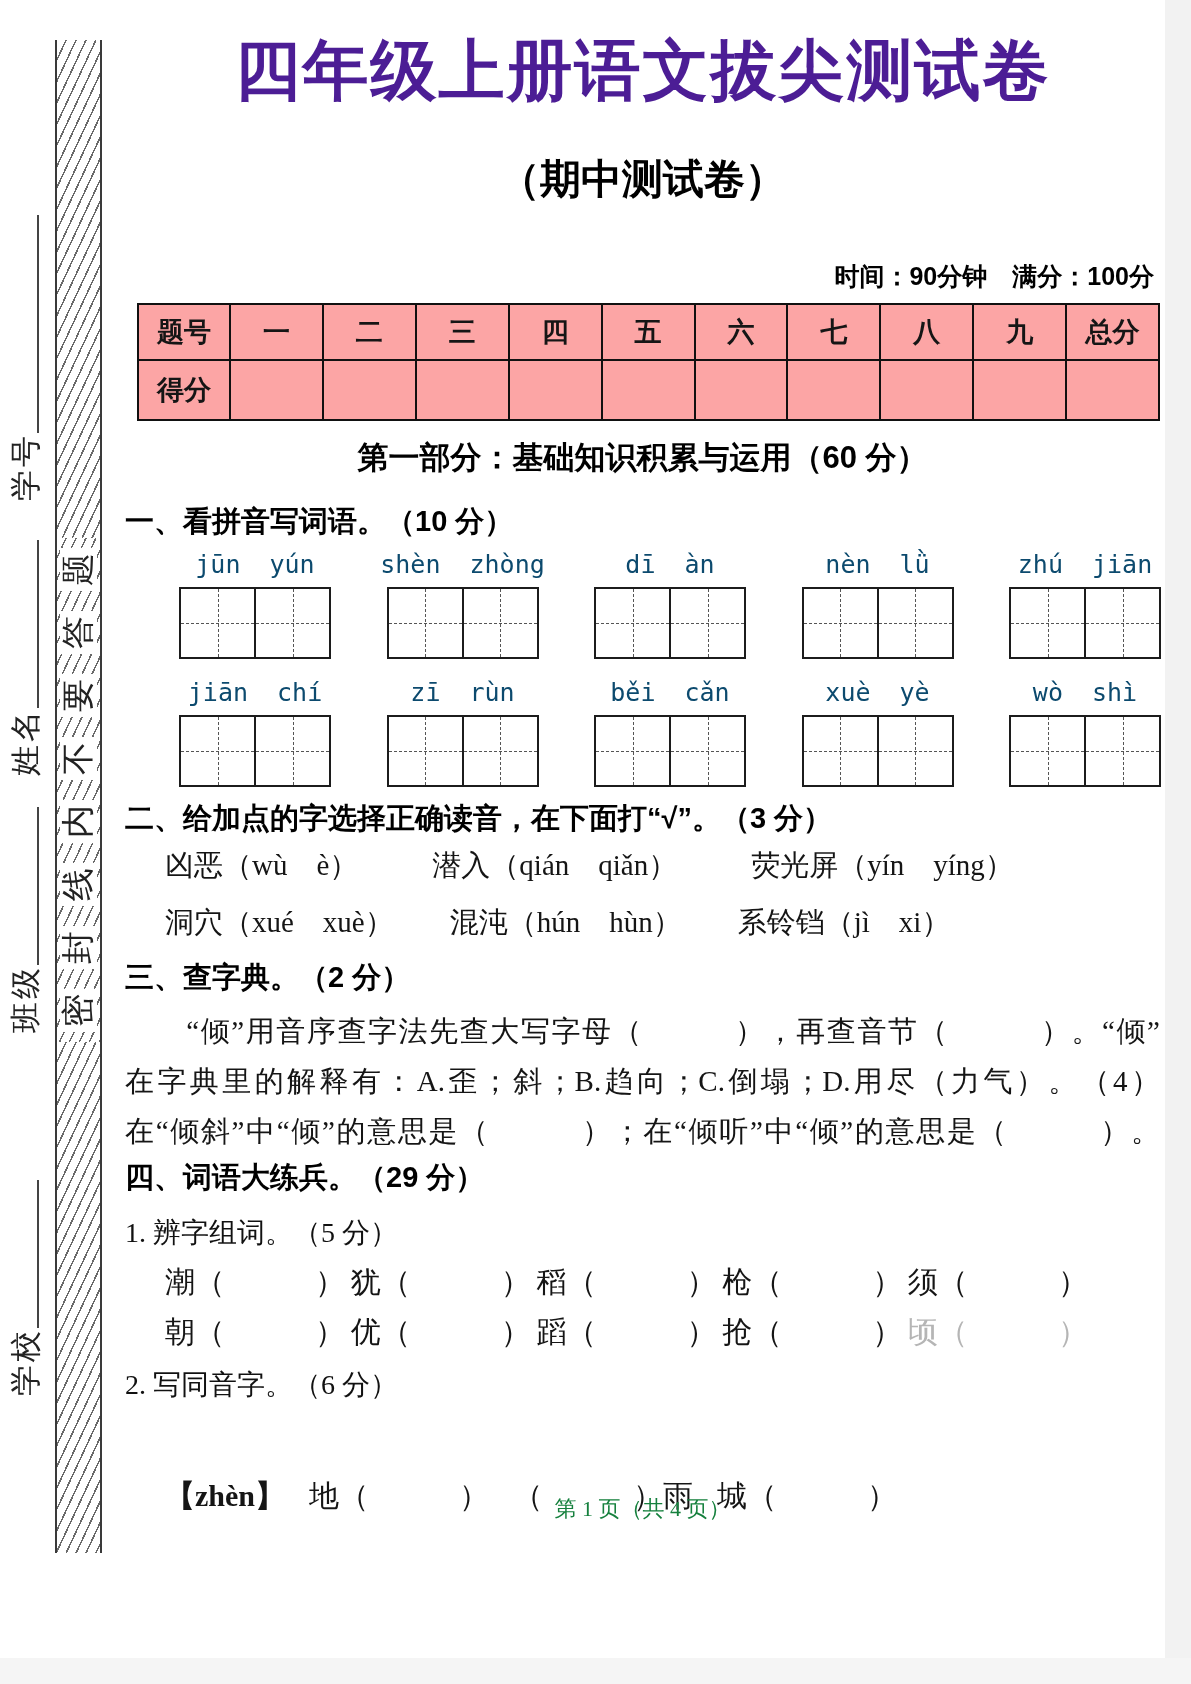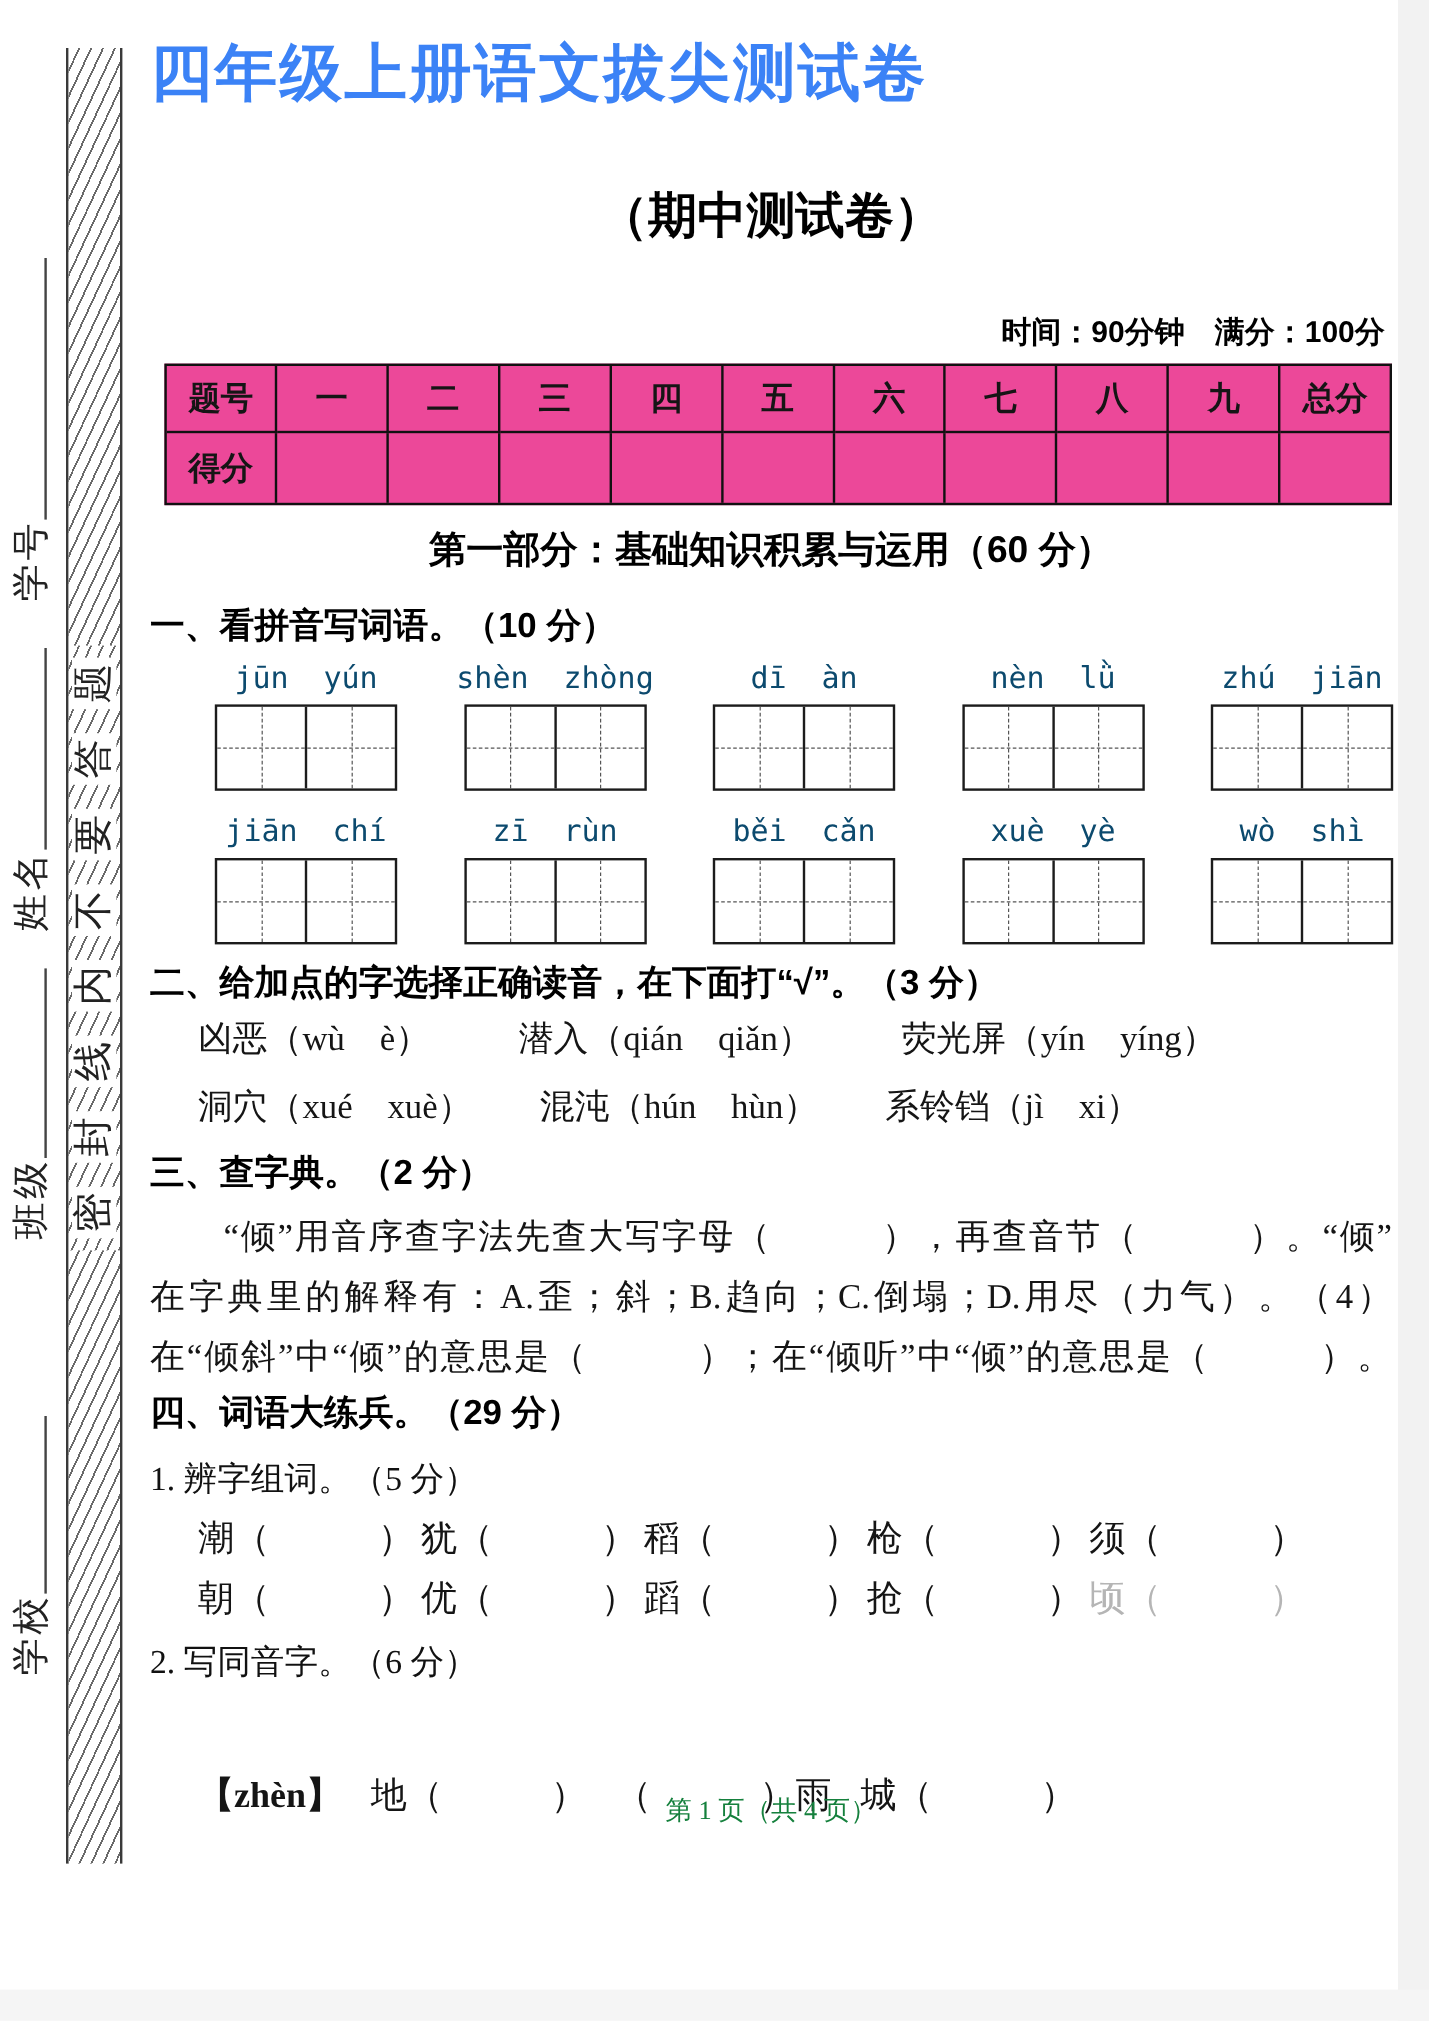--- a/index.html
+++ b/index.html
@@ -36,32 +36,32 @@
   }
   .side-field{
     position:absolute;height:36px;display:flex;align-items:center;
     transform:rotate(-90deg);white-space:nowrap;
   }
   .sf-label{font-size:31px;color:#222;letter-spacing:3px;}
   .sf-line{display:inline-block;height:24px;border-bottom:2.5px solid #444;}
 
   
   .main{position:absolute;left:125px;top:0;width:1035px;height:1684px;}
-  .page-title{top:26px;width:100%;
+  .page-title{top:26px;width:100%;text-align:center;
     font-family:"Liberation Sans","DejaVu Sans",sans-serif;
-    font-weight:900;font-size:52px;letter-spacing:2px;color:#3b82f6;}
+    font-weight:900;font-size:66px;letter-spacing:2px;color:#4c1d95;}
   .page-subtitle{top:152px;width:100%;text-align:center;
     font-family:"Liberation Sans","DejaVu Sans",sans-serif;
     font-weight:700;font-size:41px;color:#000;}
   .exam-meta{top:244px;right:6px;
     font-family:"Liberation Sans","DejaVu Sans",sans-serif;
     font-weight:700;font-size:25px;color:#000000;margin-top:16px;}
 
   
-  .stable{top:303px;left:12px;width:1023px;border:2.5px solid #111;box-sizing:border-box;background:#ec4899;}
+  .stable{top:303px;left:12px;width:1023px;border:2.5px solid #111;box-sizing:border-box;background:#fca5a5;}
   .srow{display:flex;}
   .scell{
     border-right:2px solid #111;border-bottom:2px solid #111;
     display:flex;align-items:center;justify-content:center;
     font-weight:700;font-size:27px;box-sizing:border-box;
   }
   .scell:last-child{border-right:none;}
   .srow:last-child .scell{border-bottom:none;}
   .scell.c0{width:92px;flex:none;}
   .scell.cn{flex:1;}

